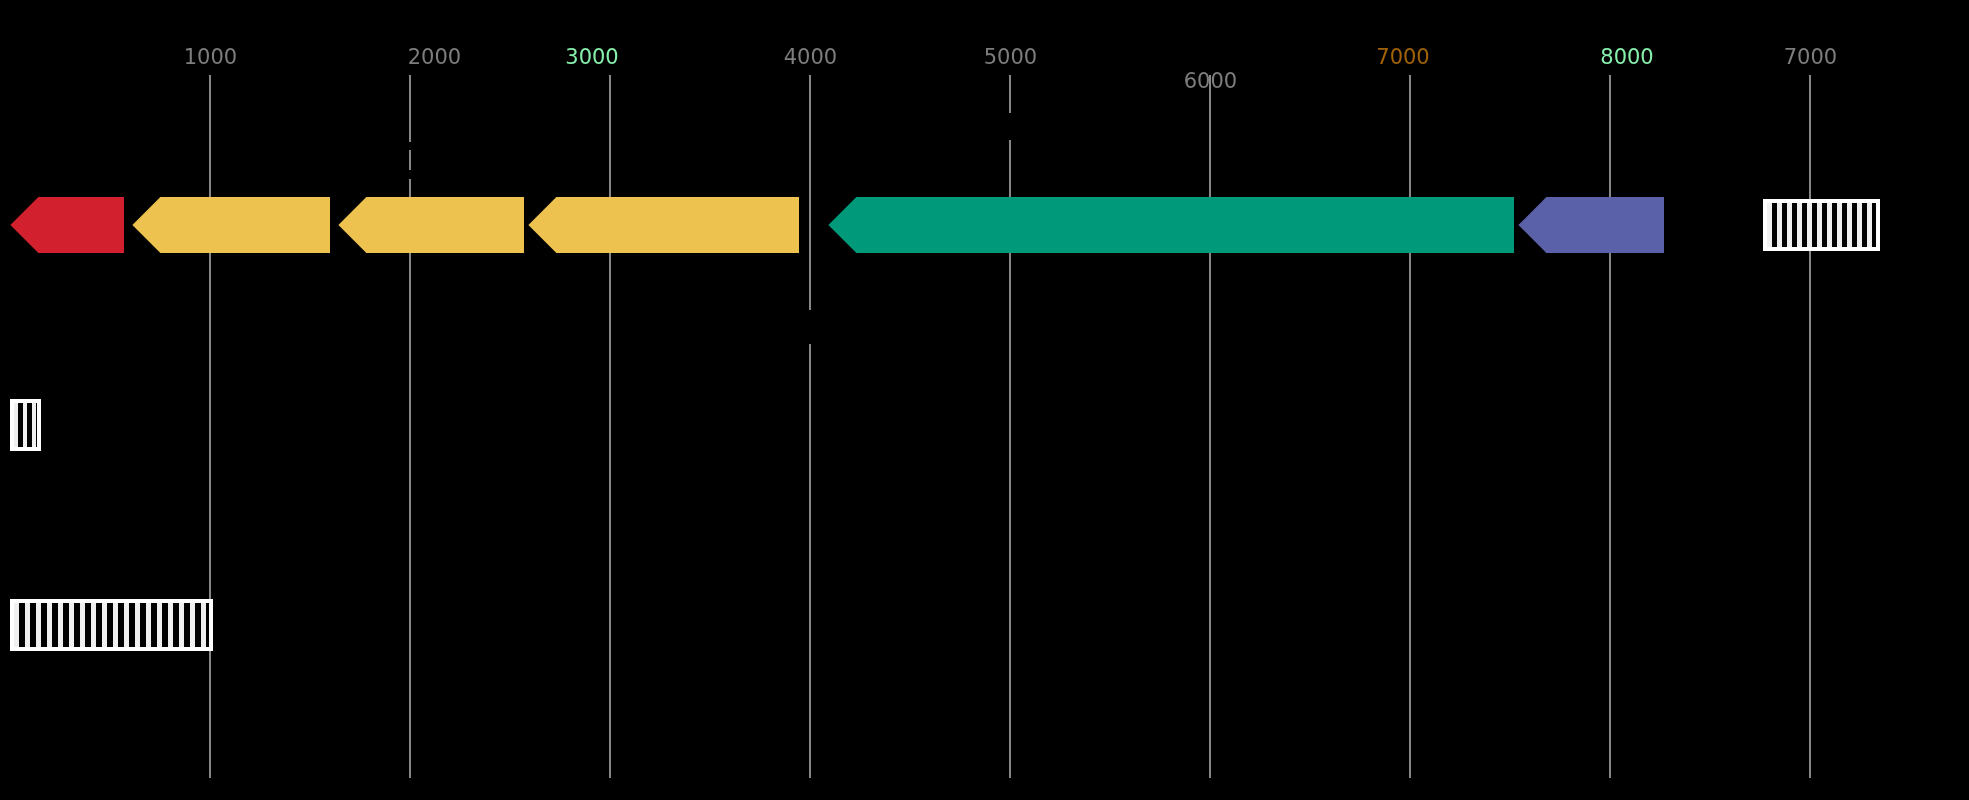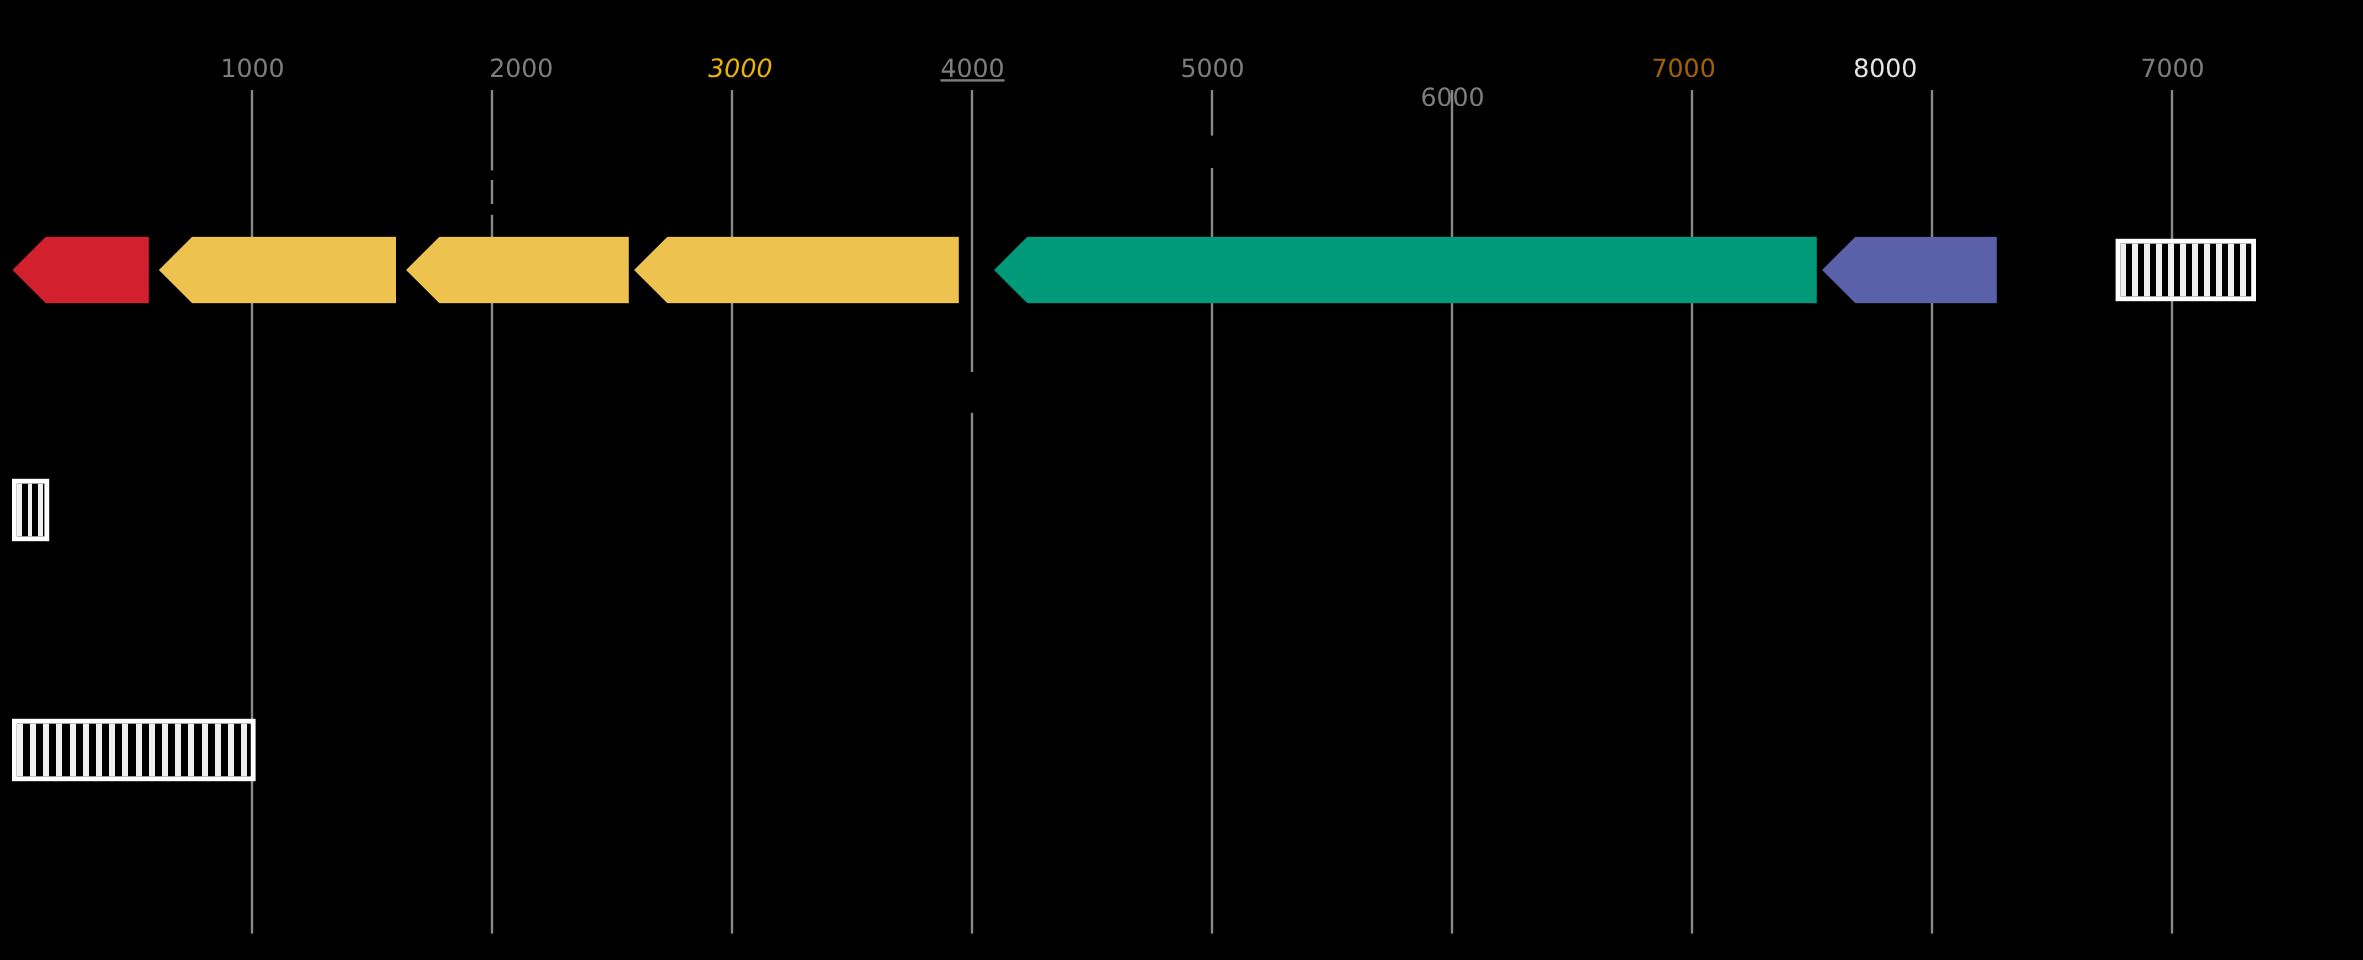--- a/index.html
+++ b/index.html
@@ -32,26 +32,26 @@
       <div class="gridline" style="left: 1609.4px; background: rgb(135, 135, 135);"></div>
       <div class="gridline" style="left: 1809.4px; background: rgb(135, 135, 135);"></div>
       <div class="gridline-gap" style="left: 407.4px; top: 142px; width: 6px; height: 8px;"></div>
       <div class="gridline-gap" style="left: 407.4px; top: 170px; width: 6px; height: 9px;"></div>
       <div class="gridline-gap" style="left: 807.4px; top: 310px; width: 6px; height: 34px;"></div>
       <div class="gridline-gap" style="left: 1007.4px; top: 113px; width: 6px; height: 27px;"></div>
     </div>
   <div id="ticklabels">
       <div class="tick-label" style="left: 210.4px; color: rgb(125, 125, 125);">1000</div>
       <div class="tick-label" style="left: 410.4px; color: rgb(125, 125, 125); margin-left: 24px;">2000</div>
-      <div class="tick-label" style="left: 617px; color: #eab308; font-style: italic;">3000</div>
-      <div class="tick-label" style="left: 810.4px; color: rgb(125, 125, 125); text-decoration: underline;">4000</div>
+      <div class="tick-label" style="left: 592px; color: #86efac;">3000</div>
+      <div class="tick-label" style="left: 810.4px; color: rgb(125, 125, 125);">4000</div>
       <div class="tick-label" style="left: 1010.4px; color: rgb(125, 125, 125);">5000</div>
       <div class="tick-label" style="left: 1210.4px; color: rgb(125, 125, 125); margin-top: 24px;">6000</div>
       <div class="tick-label" style="left: 1403px; color: #a16207;">7000</div>
-      <div class="tick-label" style="left: 1571px; color: #e5e5e5;">8000</div>
+      <div class="tick-label" style="left: 1627px; color: #86efac;">8000</div>
       <div class="tick-label" style="left: 1810.4px; color: rgb(125, 125, 125);">7000</div>
     </div>
   <div id="features">
       <div class="feature arrow-left" style="left: 10.4px; width: 114px; height: 56px; top: 197px; background: rgb(210, 32, 46); clip-path: polygon(0px 50%, 28px 0px, 100% 0px, 100% 100%, 28px 100%);"></div>
       <div class="feature arrow-left" style="left: 132.4px; width: 198px; height: 56px; top: 197px; background: rgb(238, 194, 78); clip-path: polygon(0px 50%, 28px 0px, 100% 0px, 100% 100%, 28px 100%);"></div>
       <div class="feature arrow-left" style="left: 338.4px; width: 186px; height: 56px; top: 197px; background: rgb(238, 194, 78); clip-path: polygon(0px 50%, 28px 0px, 100% 0px, 100% 100%, 28px 100%);"></div>
       <div class="feature arrow-left" style="left: 528.4px; width: 271px; height: 56px; top: 197px; background: rgb(238, 194, 78); clip-path: polygon(0px 50%, 28px 0px, 100% 0px, 100% 100%, 28px 100%);"></div>
       <div class="feature arrow-left" style="left: 828.4px; width: 686px; height: 56px; top: 197px; background: rgb(0, 153, 121); clip-path: polygon(0px 50%, 28px 0px, 100% 0px, 100% 100%, 28px 100%);"></div>
       <div class="feature arrow-left" style="left: 1518.4px; width: 146px; height: 56px; top: 197px; background: rgb(91, 97, 169); clip-path: polygon(0px 50%, 28px 0px, 100% 0px, 100% 100%, 28px 100%);"></div>
       <div class="feature hatched" style="left: 1763.4px; width: 117px; height: 52px; top: 199px; background: repeating-linear-gradient(90deg, rgb(240, 240, 240) 0px, rgb(240, 240, 240) 5px, rgb(0, 0, 0) 5px, rgb(0, 0, 0) 10px);"></div>

